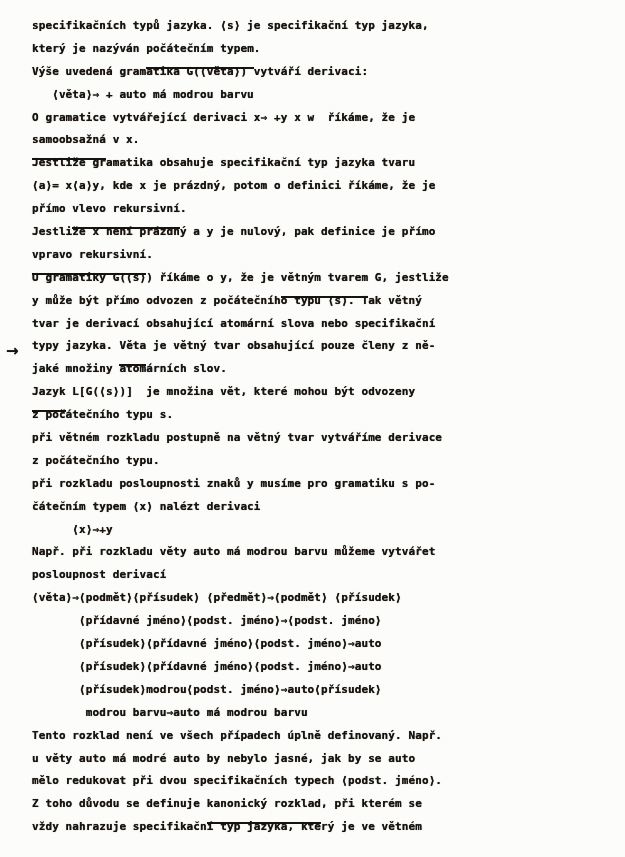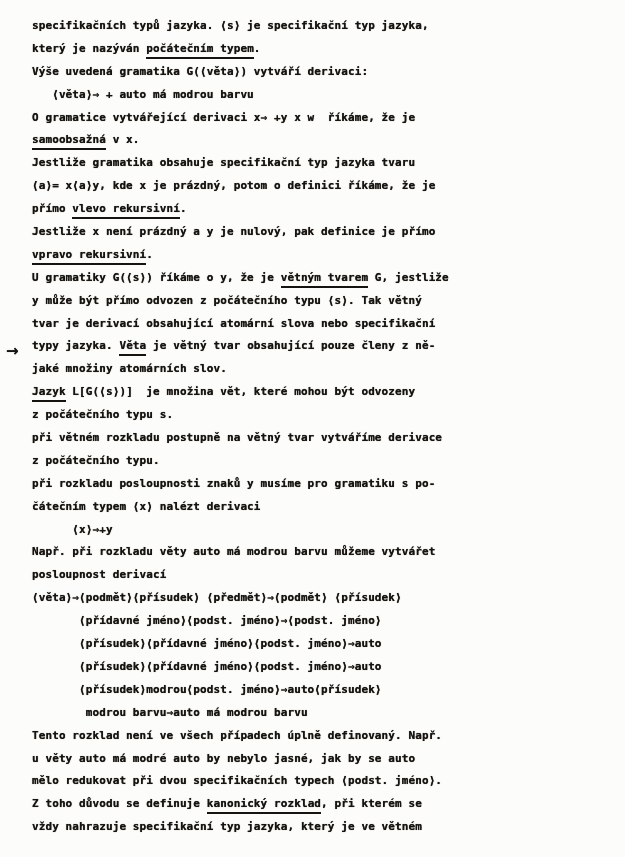--- a/index.html
+++ b/index.html
@@ -14,21 +14,21 @@
     font-family:"DejaVu Sans Mono","DejaVu Sans",monospace;
     font-weight:700;
     font-size:11px;
     line-height:22.9px;
     letter-spacing:0.1px;
     white-space:pre;
     text-shadow:0 0 0.7px rgba(20,14,8,0.9);
   }
   .line{height:22.9px;}
   .line.gap{}
-  .u{border-bottom:2px solid currentColor;padding-bottom:2px;}
+  .u{border-bottom:2px solid currentColor;padding-bottom:12px;}
   .margin-arrow{
     position:absolute;left:6px;top:342px;
     font-family:"DejaVu Sans","DejaVu Sans Mono",sans-serif;
     font-weight:700;font-size:15px;color:#17130f;
     text-shadow:0 0 0.7px rgba(20,14,8,0.9);
   }
 </style>
 </head>
 <body>
 

